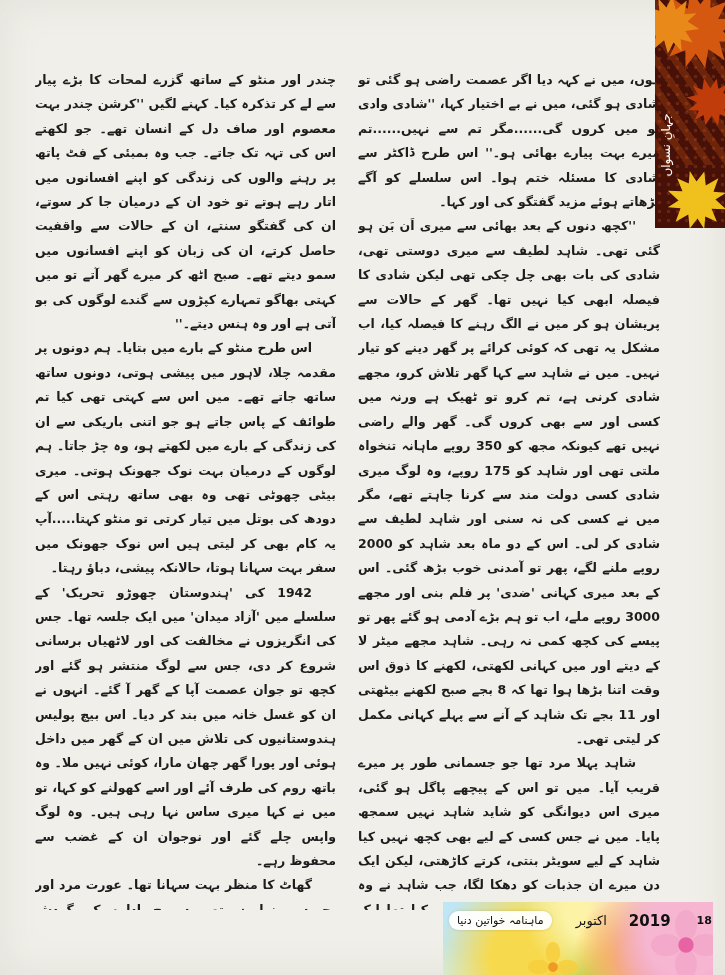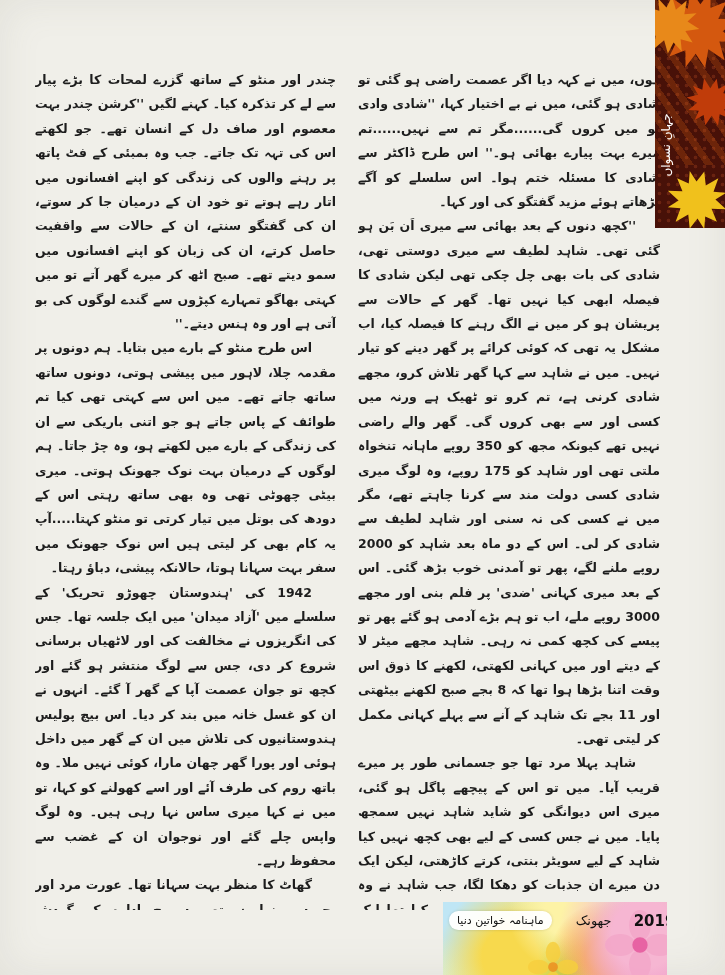--- a/index.html
+++ b/index.html
@@ -44,21 +44,21 @@
   .leaf-c{top:168px;left:10px;width:64px;height:64px;transform:rotate(-14deg);}
   .masthead-label{
     position:absolute;left:-57px;top:136px;width:140px;height:18px;
     transform:rotate(-90deg);
     color:#ffffff;font-size:12px;letter-spacing:2px;text-align:center;
     direction:rtl;white-space:nowrap;
   }
 
   
   .footer{
-    position:absolute;left:443px;top:902px;width:224px;height:73px;overflow:hidden;
+    position:absolute;left:443px;top:902px;width:270px;height:73px;overflow:hidden;
     background:
       radial-gradient(circle at 90% 45%, #f6b6d2 0 16%, rgba(246,182,210,0) 42%),
       radial-gradient(circle at 100% 85%, #ea86c1 0 14%, rgba(234,134,193,0) 38%),
       radial-gradient(circle at 72% 75%, #f5a623 0 11%, rgba(245,166,35,0) 32%),
       radial-gradient(circle at 55% 15%, #fdf3a6 0 16%, rgba(253,243,166,0) 42%),
       radial-gradient(circle at 30% 75%, #f7d94d 0 17%, rgba(247,217,77,0) 44%),
       radial-gradient(circle at 8% 20%, #bfe6f5 0 12%, rgba(191,230,245,0) 34%),
       radial-gradient(circle at 42% 95%, #8fcf5a 0 14%, rgba(143,207,90,0) 38%),
       linear-gradient(135deg,#ecf4ca,#d4e9aa);
   }
@@ -129,19 +129,19 @@
       <g fill="#f7cf3e">
         <ellipse cx="32" cy="14" rx="9" ry="13"></ellipse>
         <ellipse cx="32" cy="50" rx="9" ry="13"></ellipse>
         <ellipse cx="14" cy="32" rx="13" ry="9"></ellipse>
         <ellipse cx="50" cy="32" rx="13" ry="9"></ellipse>
       </g>
       <circle cx="32" cy="32" r="6" fill="#ef8f1f"></circle>
     </svg>
     <div class="footer-row">
       <span class="footer-name-box">ماہنامہ خواتین دنیا</span>
-      <span class="footer-month">جھونک</span>
+      <span class="footer-month">اکتوبر</span>
       <span class="footer-year">2019</span>
       <span class="footer-page">18</span>
     </div>
   </div>
 
 </div>
 
 </body></html>

